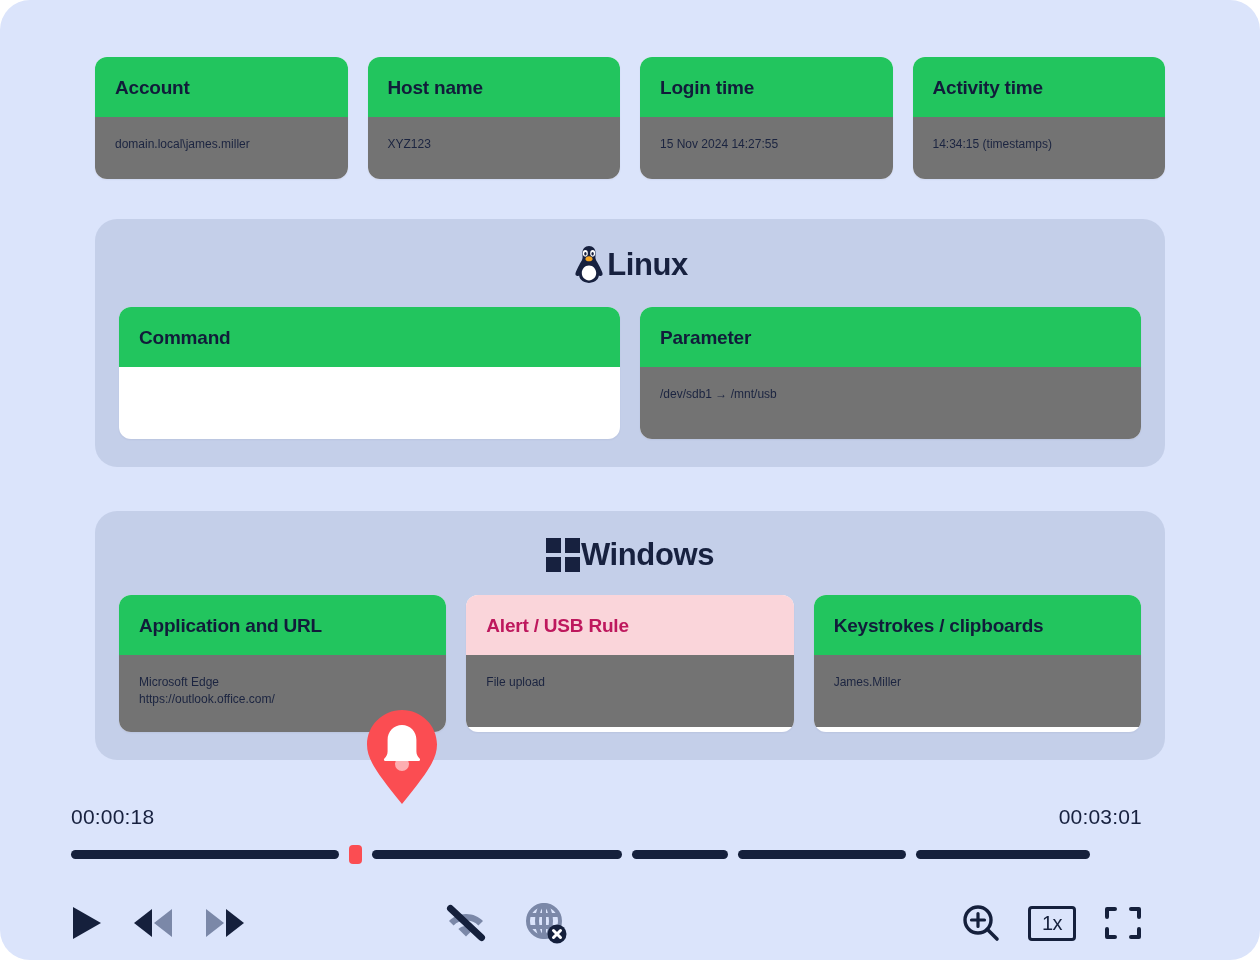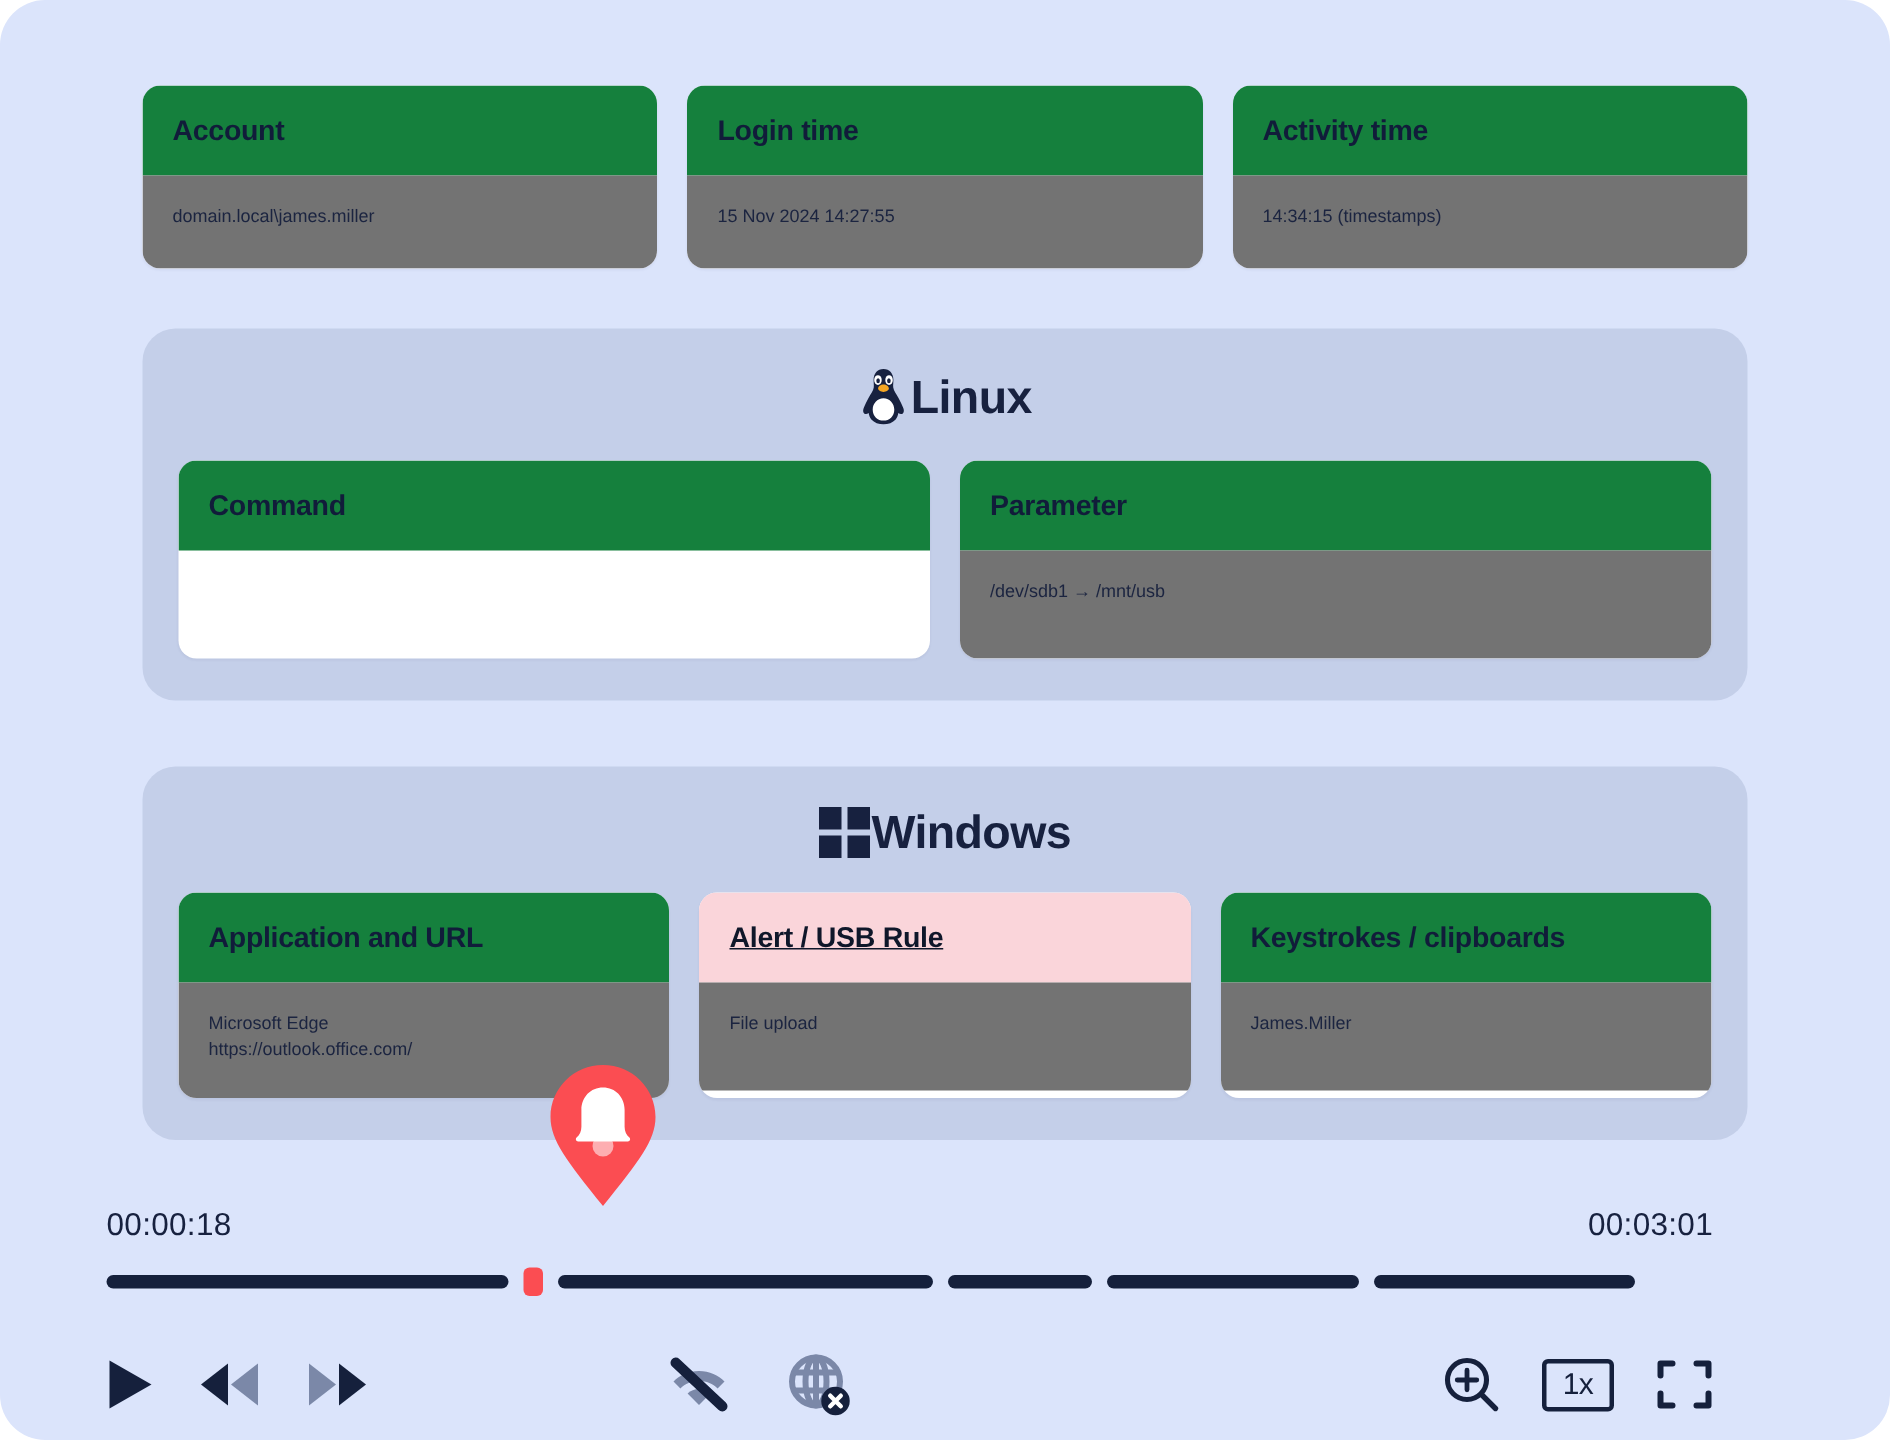--- a/index.html
+++ b/index.html
@@ -28,31 +28,30 @@
     margin-top: 57px;
   }
   .card {
     flex: 1;
     background: #ffffff;
     border-radius: 12px;
     overflow: hidden;
     box-shadow: 0 1px 2px rgba(30, 41, 90, 0.06);
   }
   .card-head {
-    background: #15803d;
+    background: #22c55e;
     padding: 20px 20px 18px 20px;
     font-size: 19px;
     font-weight: bold;
     color: #111c3a;
     letter-spacing: -0.2px;
   }
   .card-head.alert {
     background: #fad5da;
-    color: #0f172a;
-    text-decoration: underline;
+    color: #be185d;
   }
   .card-body {
     background: #737373;
     padding: 19px 20px 24px 20px;
     font-size: 12px;
     color: #1b2440;
     line-height: 1.42;
     min-height: 62px;
   }
 
@@ -159,20 +158,24 @@
 </style>
 </head>
 <body>
 
 <div class="app-frame">
 
   <div class="summary-row">
     <div class="card">
       <div class="card-head">Account</div>
       <div class="card-body">domain.local\james.miller</div>
+    </div>
+    <div class="card">
+      <div class="card-head">Host name</div>
+      <div class="card-body">XYZ123</div>
     </div>
     <div class="card">
       <div class="card-head">Login time</div>
       <div class="card-body">15 Nov 2024 14:27:55</div>
     </div>
     <div class="card">
       <div class="card-head">Activity time</div>
       <div class="card-body">14:34:15 (timestamps)</div>
     </div>
   </div>

